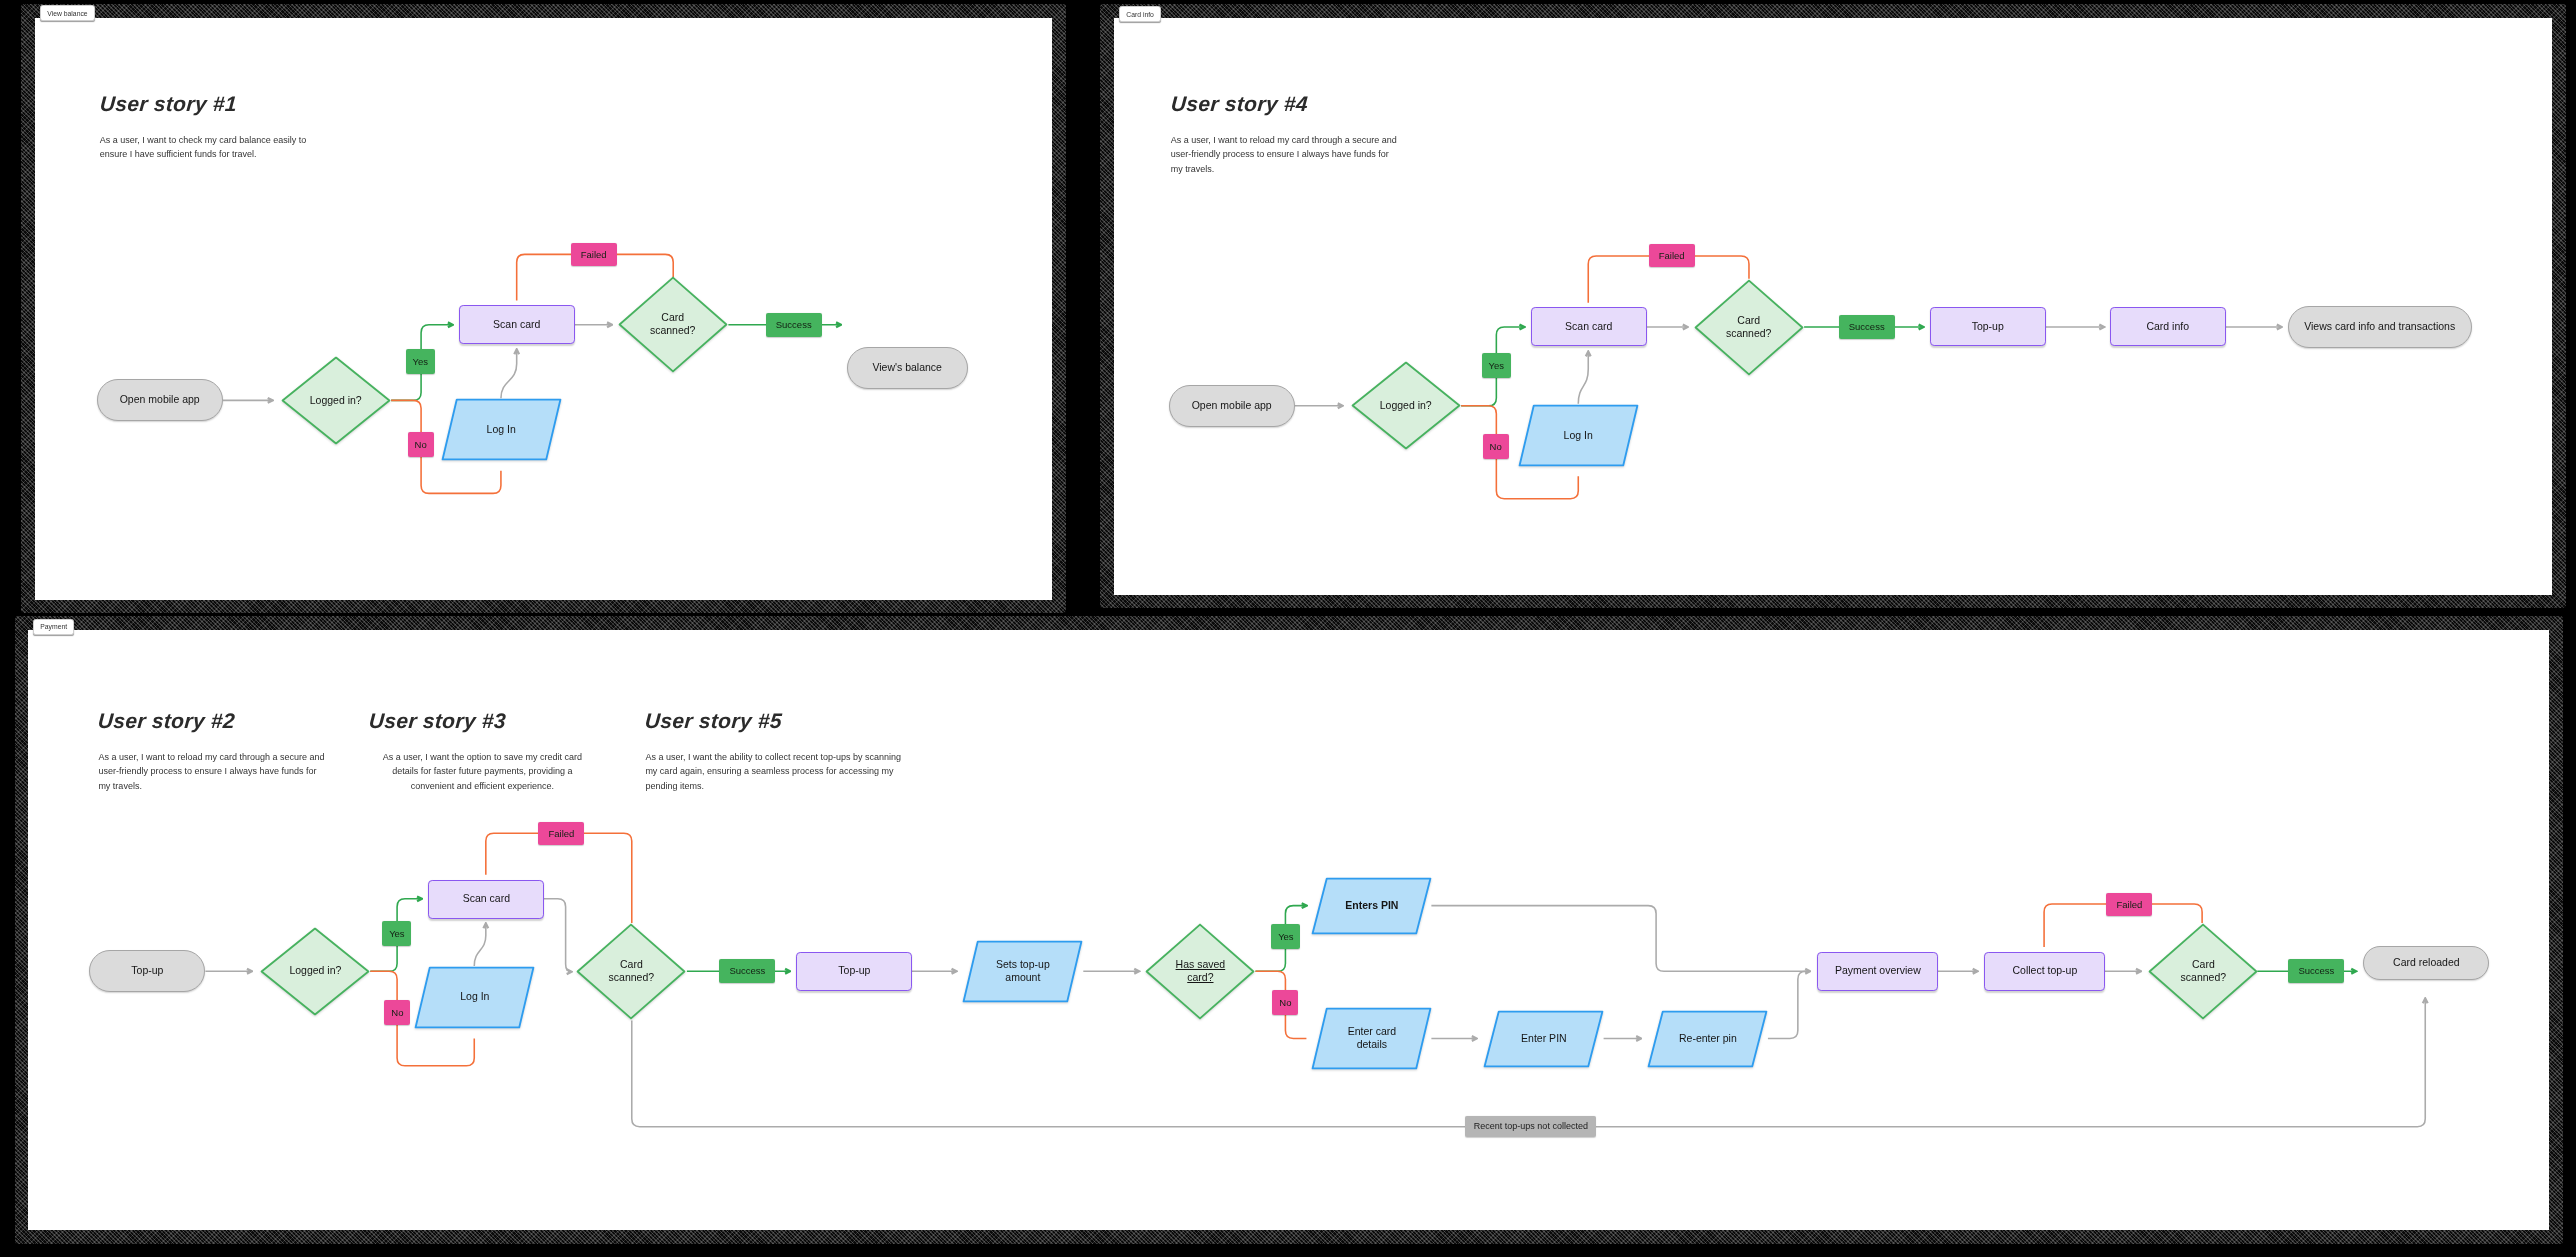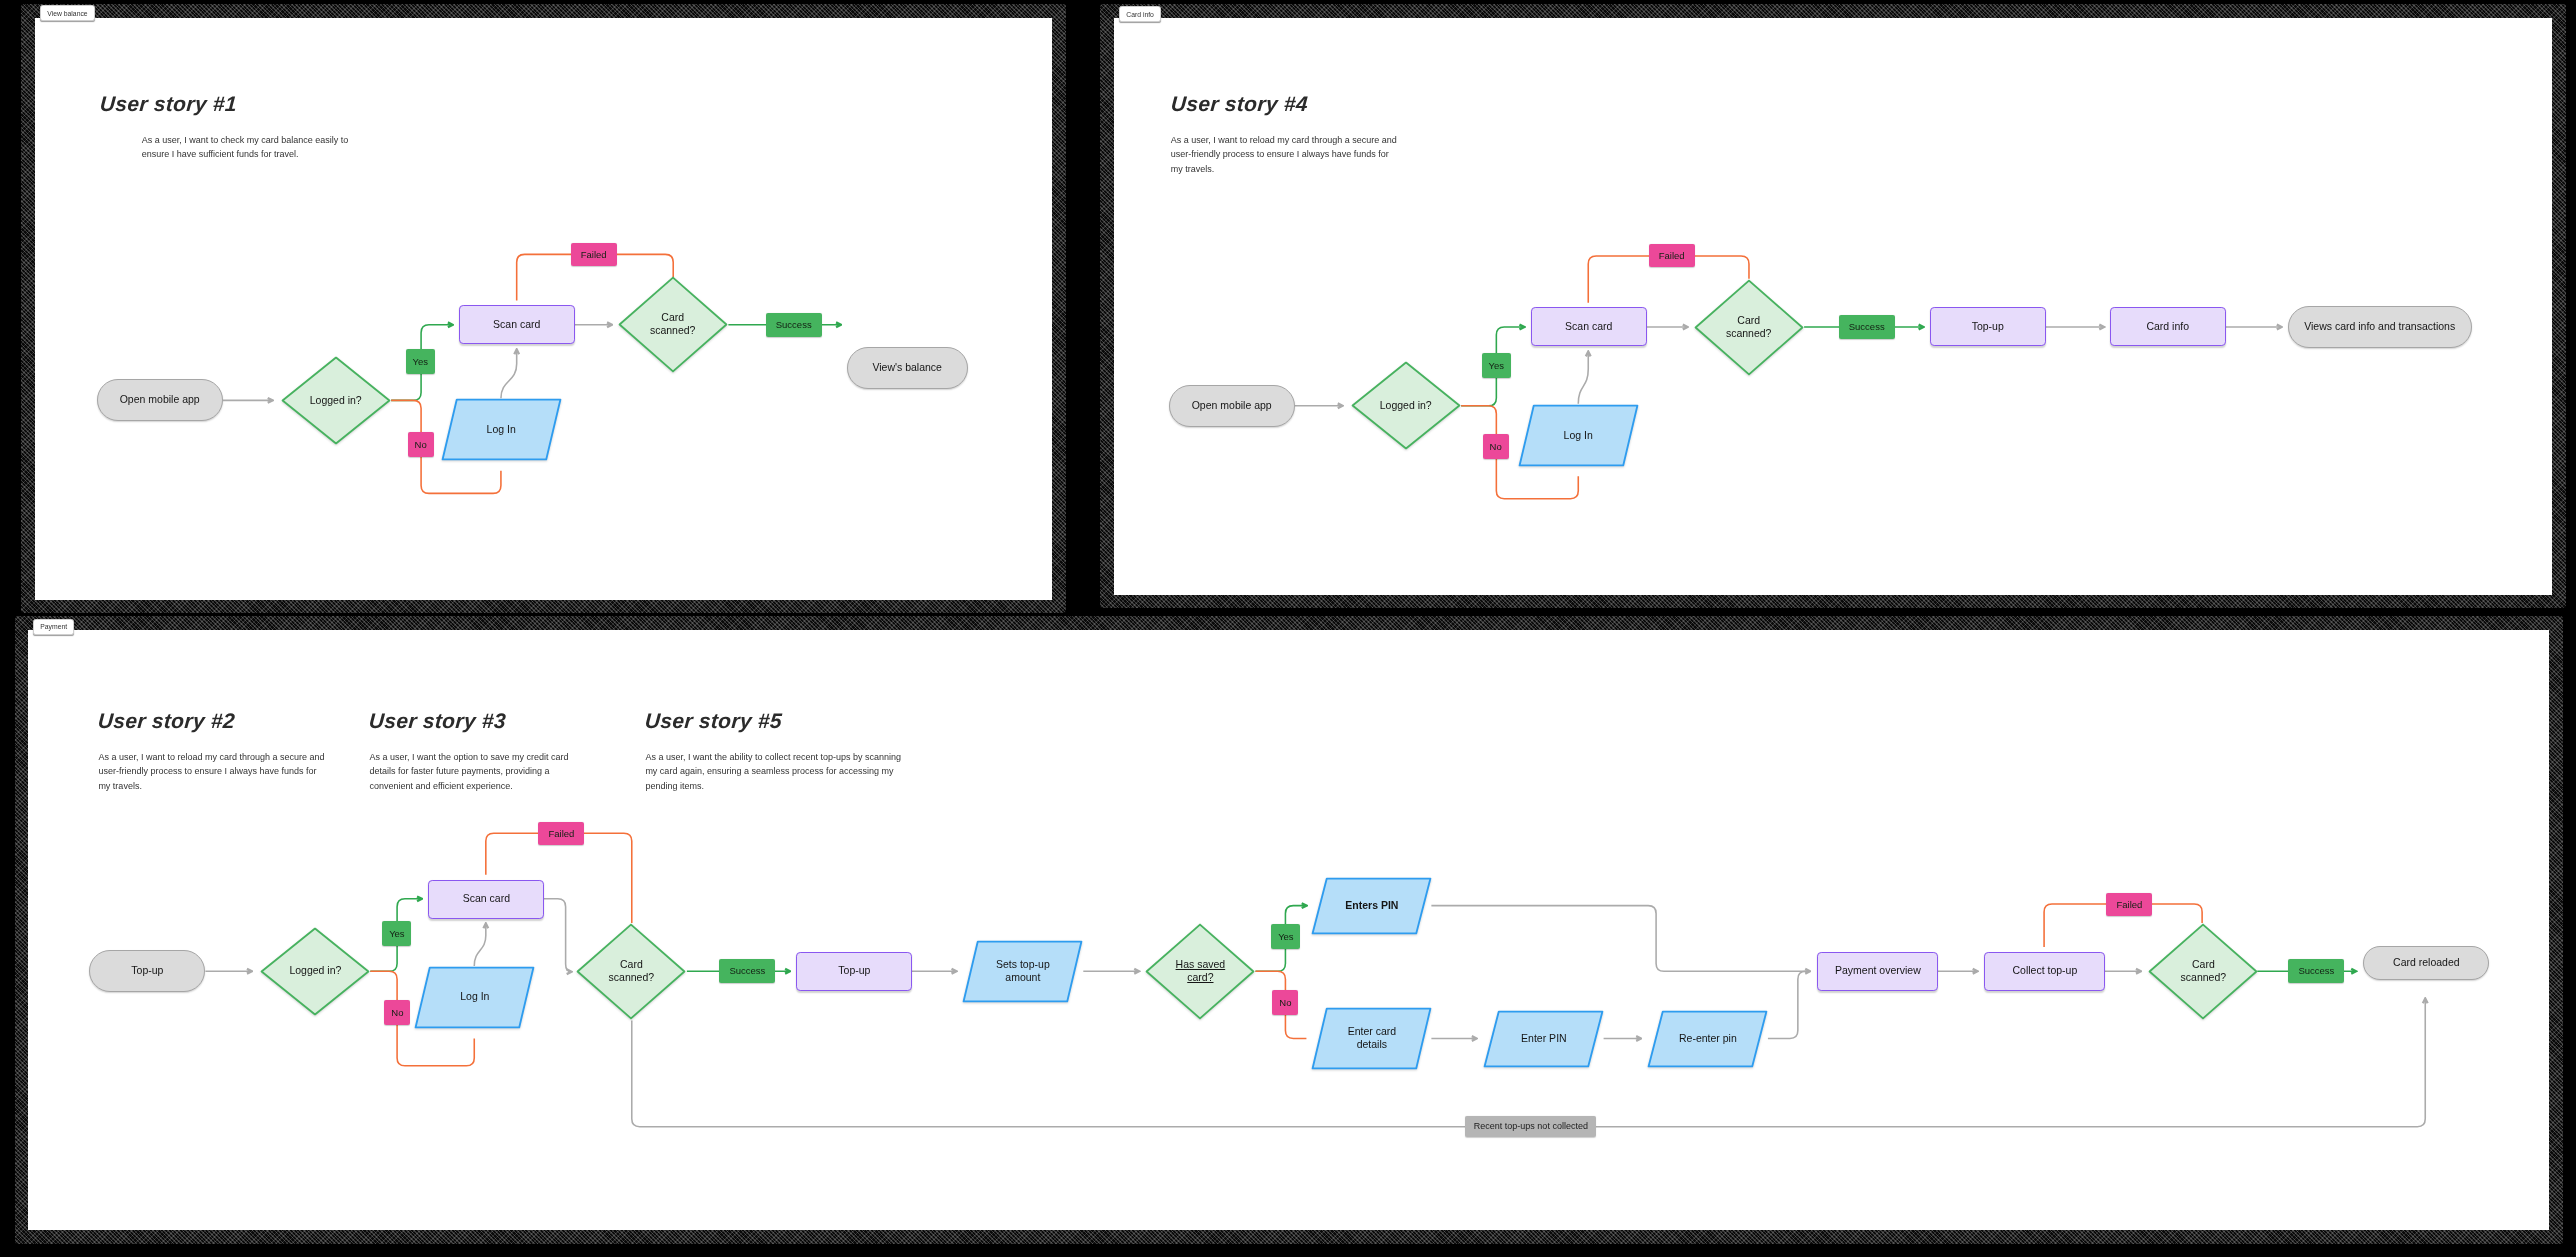--- a/index.html
+++ b/index.html
@@ -64,21 +64,21 @@
 
 <div id="page">
 
   <div class="tab" style="left:40px; top:5.3px;">
     <span>View balance</span>
   </div>
   <div class="frame" style="left:21px; top:4.2px; width:1045px; height:609px;">
     <div class="panel">
 
       <div class="story-title" style="left:65px; top:74px;">User story #1</div>
-      <div class="story-desc" style="left:65px; top:115px; width:234px;margin-left:42px;">As a user, I want to check my card balance easily to ensure I have sufficient funds for travel.</div>
+      <div class="story-desc" style="left:65px; top:115px; width:234px;">As a user, I want to check my card balance easily to ensure I have sufficient funds for travel.</div>
 
       <svg class="edges" width="1018" height="582" viewBox="0 0 1938 1108">
         <defs>
           <marker id="p1gray" viewBox="0 0 10 10" markerWidth="5" markerHeight="5" refX="8" refY="5" orient="auto">
             <path d="M2,2 L8,5 L2,8" fill="none" stroke="#ABABAB" stroke-width="1.6"></path>
           </marker>
           <marker id="p1green" viewBox="0 0 10 10" markerWidth="5" markerHeight="5" refX="8" refY="5" orient="auto">
             <path d="M2,2 L8,5 L2,8" fill="none" stroke="#2FA84F" stroke-width="1.6"></path>
           </marker>
           <marker id="p1orange" viewBox="0 0 10 10" markerWidth="4.2" markerHeight="4.2" refX="7" refY="5" orient="auto">
@@ -237,21 +237,21 @@
   <div class="tab" style="left:33px; top:619px;">
     <span>Payment</span>
   </div>
   <div class="frame" style="left:14.7px; top:616px; width:2548px; height:628px;">
     <div class="panel">
 
       <div class="story-title" style="left:70px; top:79px;">User story #2</div>
       <div class="story-desc" style="left:70px; top:120px; width:231px;">As a user, I want to reload my card through a secure and user-friendly process to ensure I always have funds for my travels.</div>
 
       <div class="story-title" style="left:341px; top:79px;">User story #3</div>
-      <div class="story-desc" style="left:341px; top:120px; width:226px;">As a user, I want the option to save my credit card details for faster future payments, providing a convenient and efficient experience.</div>
+      <div class="story-desc" style="left:341px; top:120px; width:226px;text-align:center;">As a user, I want the option to save my credit card details for faster future payments, providing a convenient and efficient experience.</div>
 
       <div class="story-title" style="left:617px; top:79px;">User story #5</div>
       <div class="story-desc" style="left:617px; top:120px; width:257px;">As a user, I want the ability to collect recent top-ups by scanning my card again, ensuring a seamless process for accessing my pending items.</div>
 
       <svg class="edges" width="2518" height="598" viewBox="0 0 4794 1139">
         <defs>
           <marker id="p3gray" viewBox="0 0 10 10" markerWidth="5" markerHeight="5" refX="8" refY="5" orient="auto">
             <path d="M2,2 L8,5 L2,8" fill="none" stroke="#ABABAB" stroke-width="1.6"></path>
           </marker>
           <marker id="p3green" viewBox="0 0 10 10" markerWidth="5" markerHeight="5" refX="8" refY="5" orient="auto">

